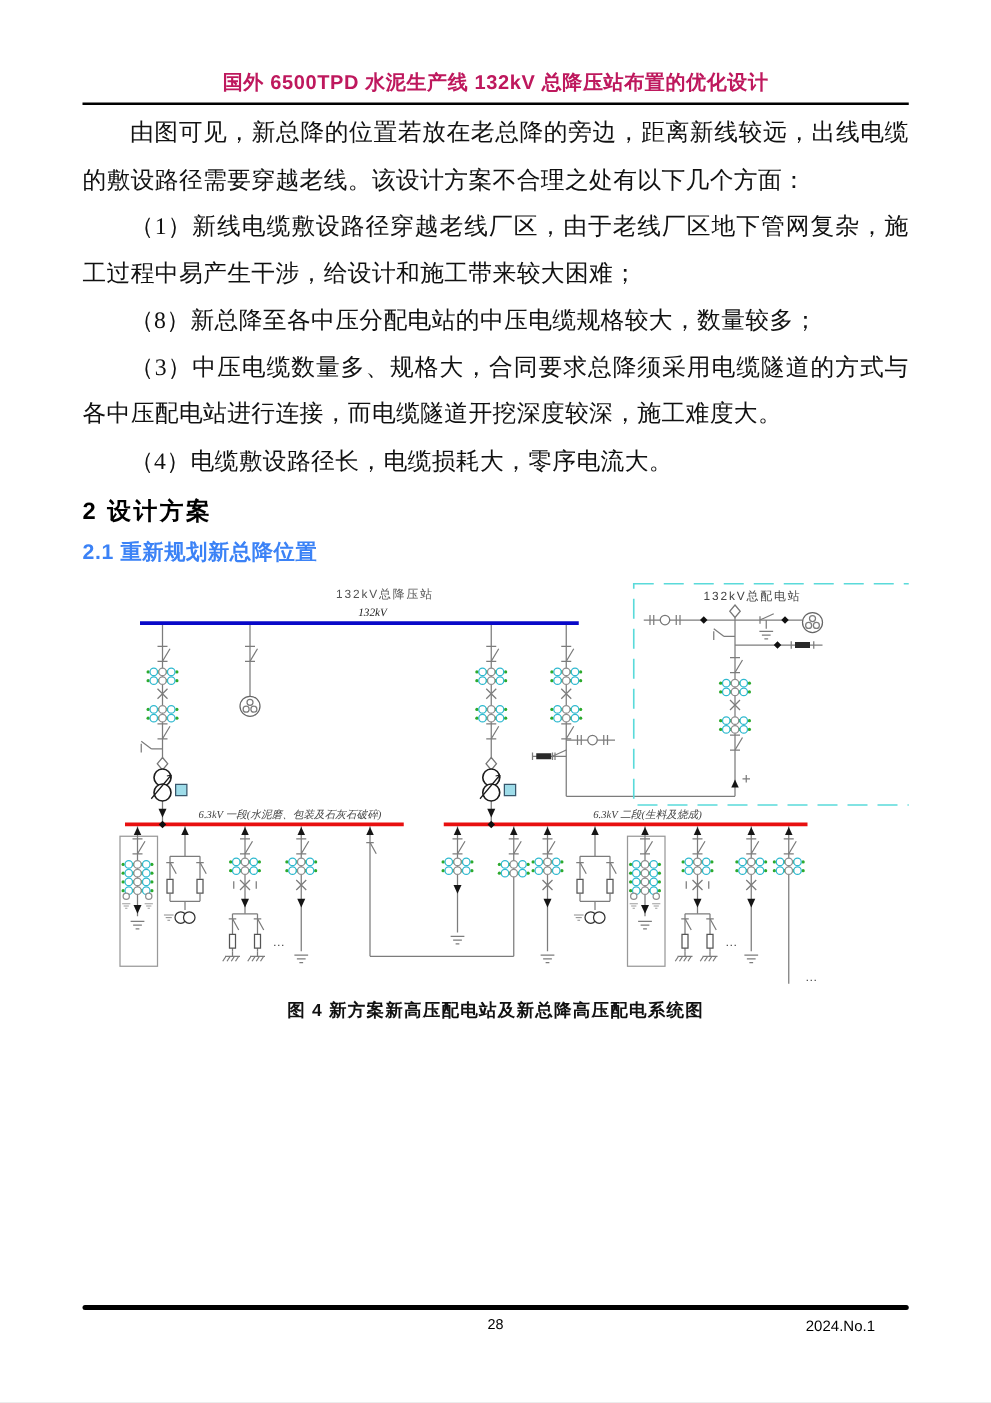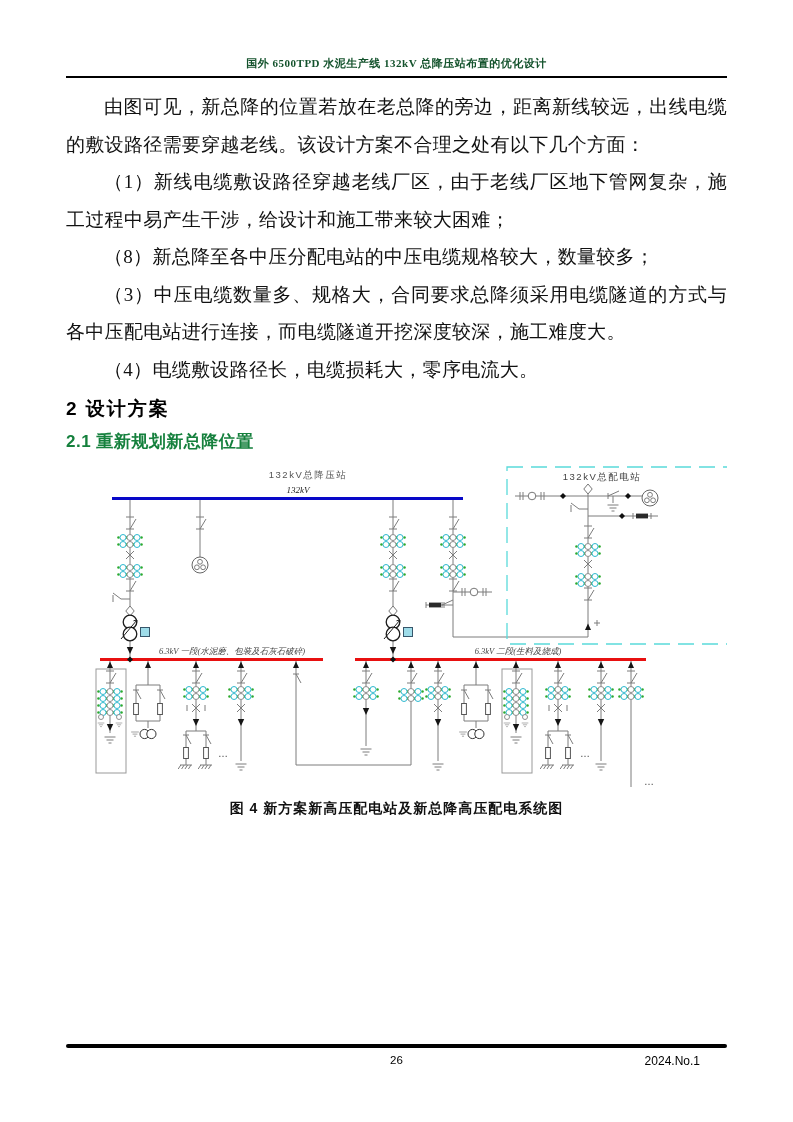--- a/index.html
+++ b/index.html
@@ -1,25 +1,25 @@
 <!DOCTYPE html>
 <html><head>
 <meta charset="utf-8">
 <style>
   html,body{margin:0;padding:0;background:#ddd;}
   .page{width:793px;height:1122px;background:#fff;position:relative;margin:0 auto;overflow:hidden;
         font-family:"Liberation Serif",serif;color:#111;}
   .header{position:absolute;top:56px;left:66px;right:66px;text-align:center;}
-  .header-title{font-family:Liberation Serif, serif;font-size:11px;font-weight:700;letter-spacing:.5px;color:#14532d;}
+  .header-title{font-family:Liberation Sans, sans-serif;font-size:16px;font-weight:700;letter-spacing:.5px;color:#be185d;}
   .header-rule{margin-top:5px;border-bottom:2px solid #000;height:0;}
   .content{position:absolute;top:88px;left:66px;width:661px;}
   .para{font-size:19px;line-height:37.5px;text-align:justify;text-indent:2em;margin:0;
         letter-spacing:.3px;word-break:break-all;}
   .h2{font-family:"Liberation Sans",sans-serif;font-weight:700;font-size:19px;margin:8px 0 8px 0;color:#000;letter-spacing:2px;}
-  .h3{font-family:"Liberation Sans",sans-serif;font-weight:700;font-size:17px;margin:8px 0 12px 0;color:#15803d;letter-spacing:.5px;}
+  .h3{font-family:"Liberation Sans",sans-serif;font-weight:700;font-size:17px;margin:8px 0 12px 0;color:#3b82f6;letter-spacing:.5px;}
   .figure{margin-top:6px;}
   .figure svg{display:block;}
   .caption{font-family:"Liberation Sans",sans-serif;font-weight:700;font-size:14px;text-align:center;margin-top:2px;letter-spacing:1px;}
   .footer{position:absolute;left:66px;right:66px;top:1044px;}
   .footer-bar{height:4px;background:#000;border-radius:2px;}
   .footer-row{position:relative;margin-top:6px;font-family:"Liberation Sans",sans-serif;font-size:11.5px;color:#000;height:16px;}
   .page-num{position:absolute;left:0;right:0;text-align:center;}
   .issue{position:absolute;right:27px;font-size:12px;}
   
   .ln{stroke:#7c7c7c;stroke-width:1;fill:none;}
@@ -352,18 +352,18 @@
           <text class="ell" x="578" y="320">…</text>
         </g>
       </svg>
       <div class="caption">图 4 新方案新高压配电站及新总降高压配电系统图</div>
     </div>
   </div>
 
   <div class="footer">
     <div class="footer-bar"></div>
     <div class="footer-row">
-      <span class="page-num">26</span>
+      <span class="page-num">28</span>
       <span class="issue">2024.No.1</span>
     </div>
   </div>
 
 </div>
 
 </body></html>

